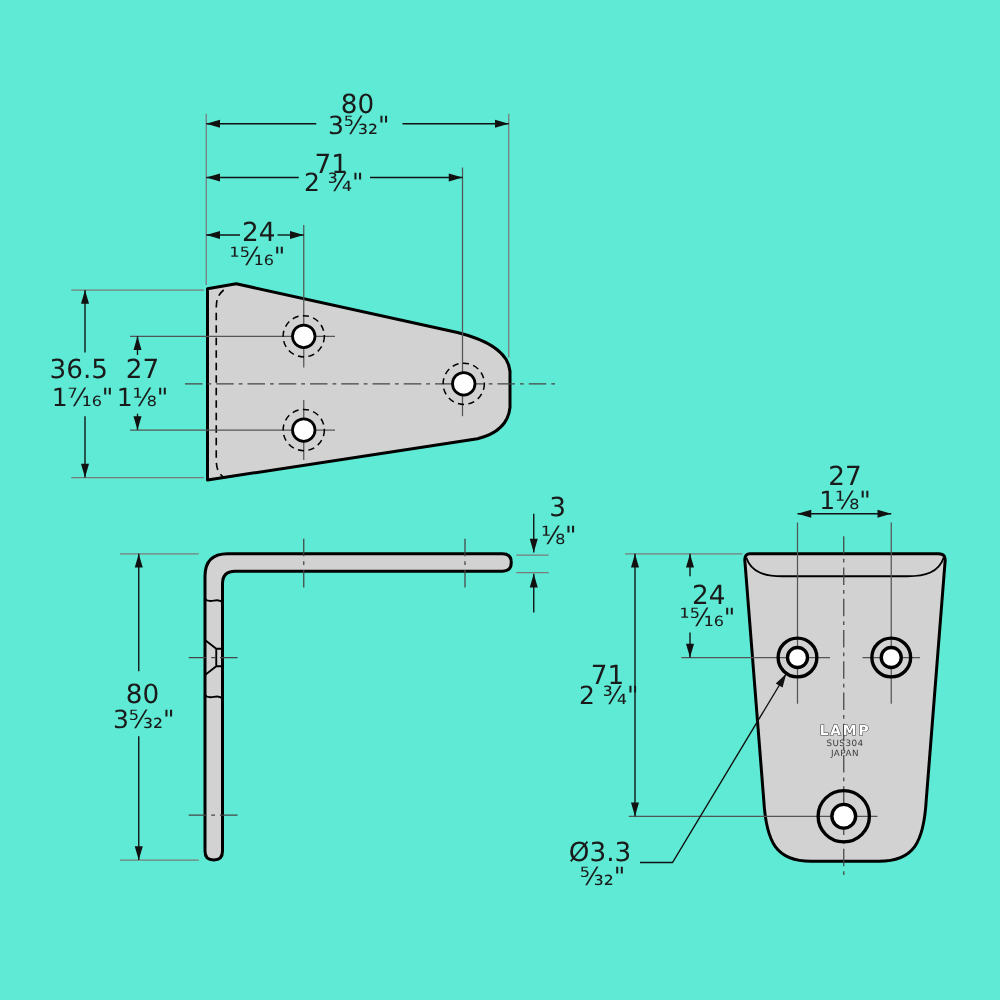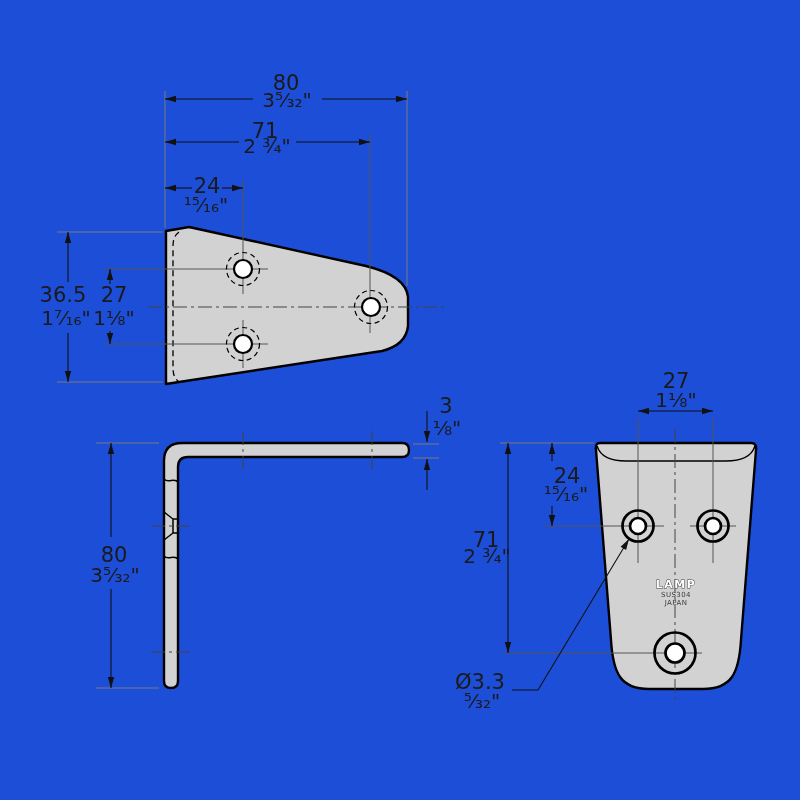--- a/index.html
+++ b/index.html
@@ -1,16 +1,16 @@
 <!DOCTYPE html>
 <html><head>
 <meta charset="utf-8">
 <style>
   html,body{margin:0;padding:0;background:#ffffff;}
-  #stage{width:800px;height:800px;position:relative;background:#1d4ed8;overflow:hidden;}
+  #stage{width:800px;height:800px;position:relative;background:#5eead4;overflow:hidden;}
   svg{display:block;}
   text{font-family:"DejaVu Sans",sans-serif;fill:#1a1a1a;}
   .mm{font-size:21px;}
   .inch{font-size:20px;}
   .part{fill:#d2d2d2;stroke:#000;stroke-width:2.4;stroke-linejoin:round;}
   .thinpart{fill:none;stroke:#000;stroke-width:1.5;}
   .bend{fill:none;stroke:#000;stroke-width:1.3;stroke-dasharray:6 4;}
   .ext{stroke:#7a7a7a;stroke-width:1;fill:none;}
   .cross{stroke:#555;stroke-width:1;fill:none;}
   .cl{stroke:#444;stroke-width:1;fill:none;stroke-dasharray:14 4 3 4;}

